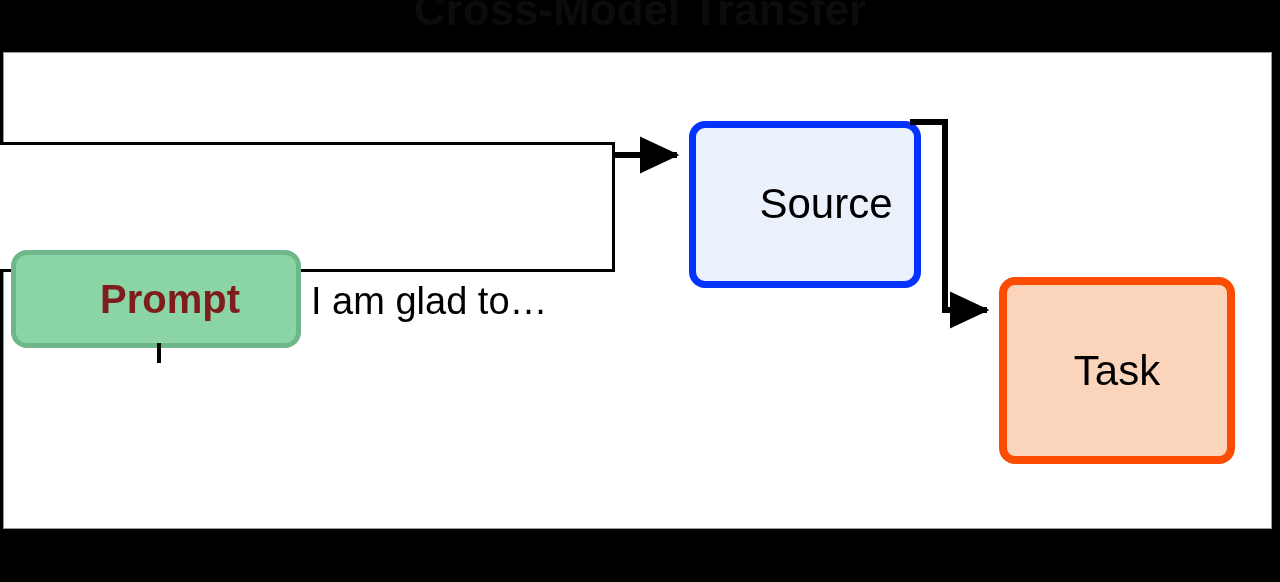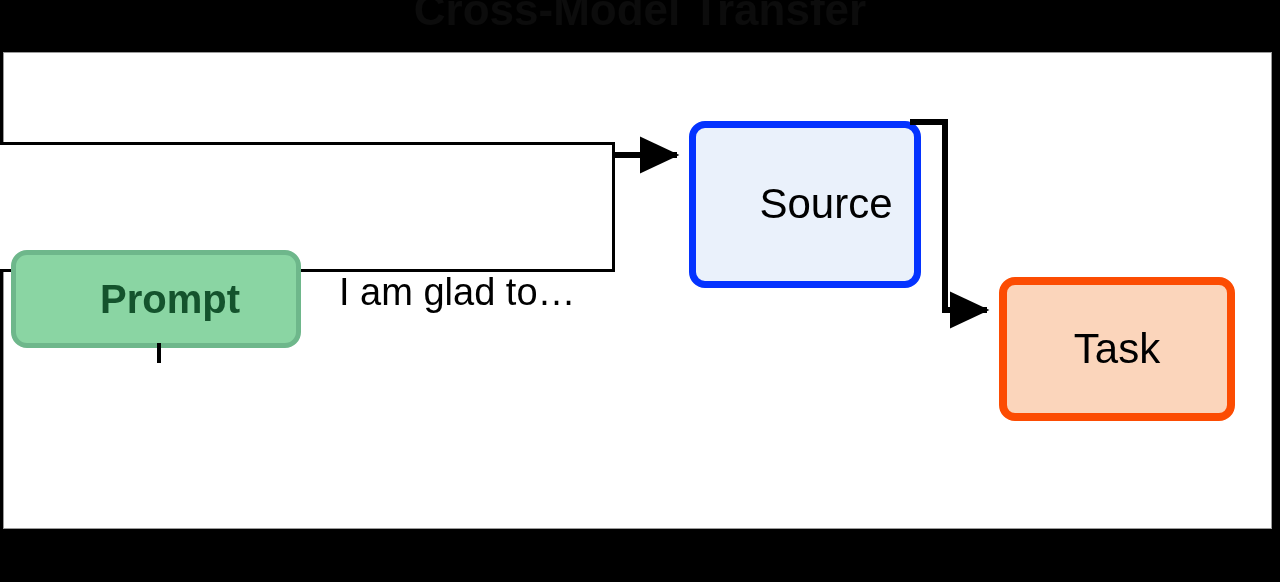--- a/index.html
+++ b/index.html
@@ -71,21 +71,21 @@
     border: 5px solid #6eb78b;
     border-radius: 16px;
     box-sizing: border-box;
     display: flex;
     align-items: center;
     justify-content: center;
   }
   #prompt-box .lbl {
     font-size: 40px;
     font-weight: 700;
-    color: #14532d;
+    color: #7f1d1d;
     line-height: 1;
     margin-left: 28px;
   }
 
   
   #prompt-tick {
     position: absolute;
     left: 162px;
     top: 198px;
     width: 4px;
@@ -94,25 +94,25 @@
   }
 
   
   #prompt-text {
     position: absolute;
     left: 316px;
     top: 128px;
     width: 285px;
     height: 56px;
     display: flex;
+    align-items: center;
     font-size: 38px;
     color: #000000;
     line-height: 1;
     white-space: nowrap;
-    margin-left: 28px;
   }
 
   
   #source-plm {
     position: absolute;
     left: 685px;
     top: 68px;
     width: 232px;
     height: 167px;
     background: #eaf1fb;
@@ -132,21 +132,21 @@
     text-align: center;
     white-space: nowrap;
   }
 
   
   #task-node {
     position: absolute;
     left: 995px;
     top: 224px;
     width: 236px;
-    height: 144px;
+    height: 187px;
     background: #fbd5bb;
     border: 8px solid #fc4c02;
     border-radius: 16px;
     box-sizing: border-box;
     display: flex;
     align-items: center;
     justify-content: center;
   }
   #task-node .lbl {
     font-size: 42px;

